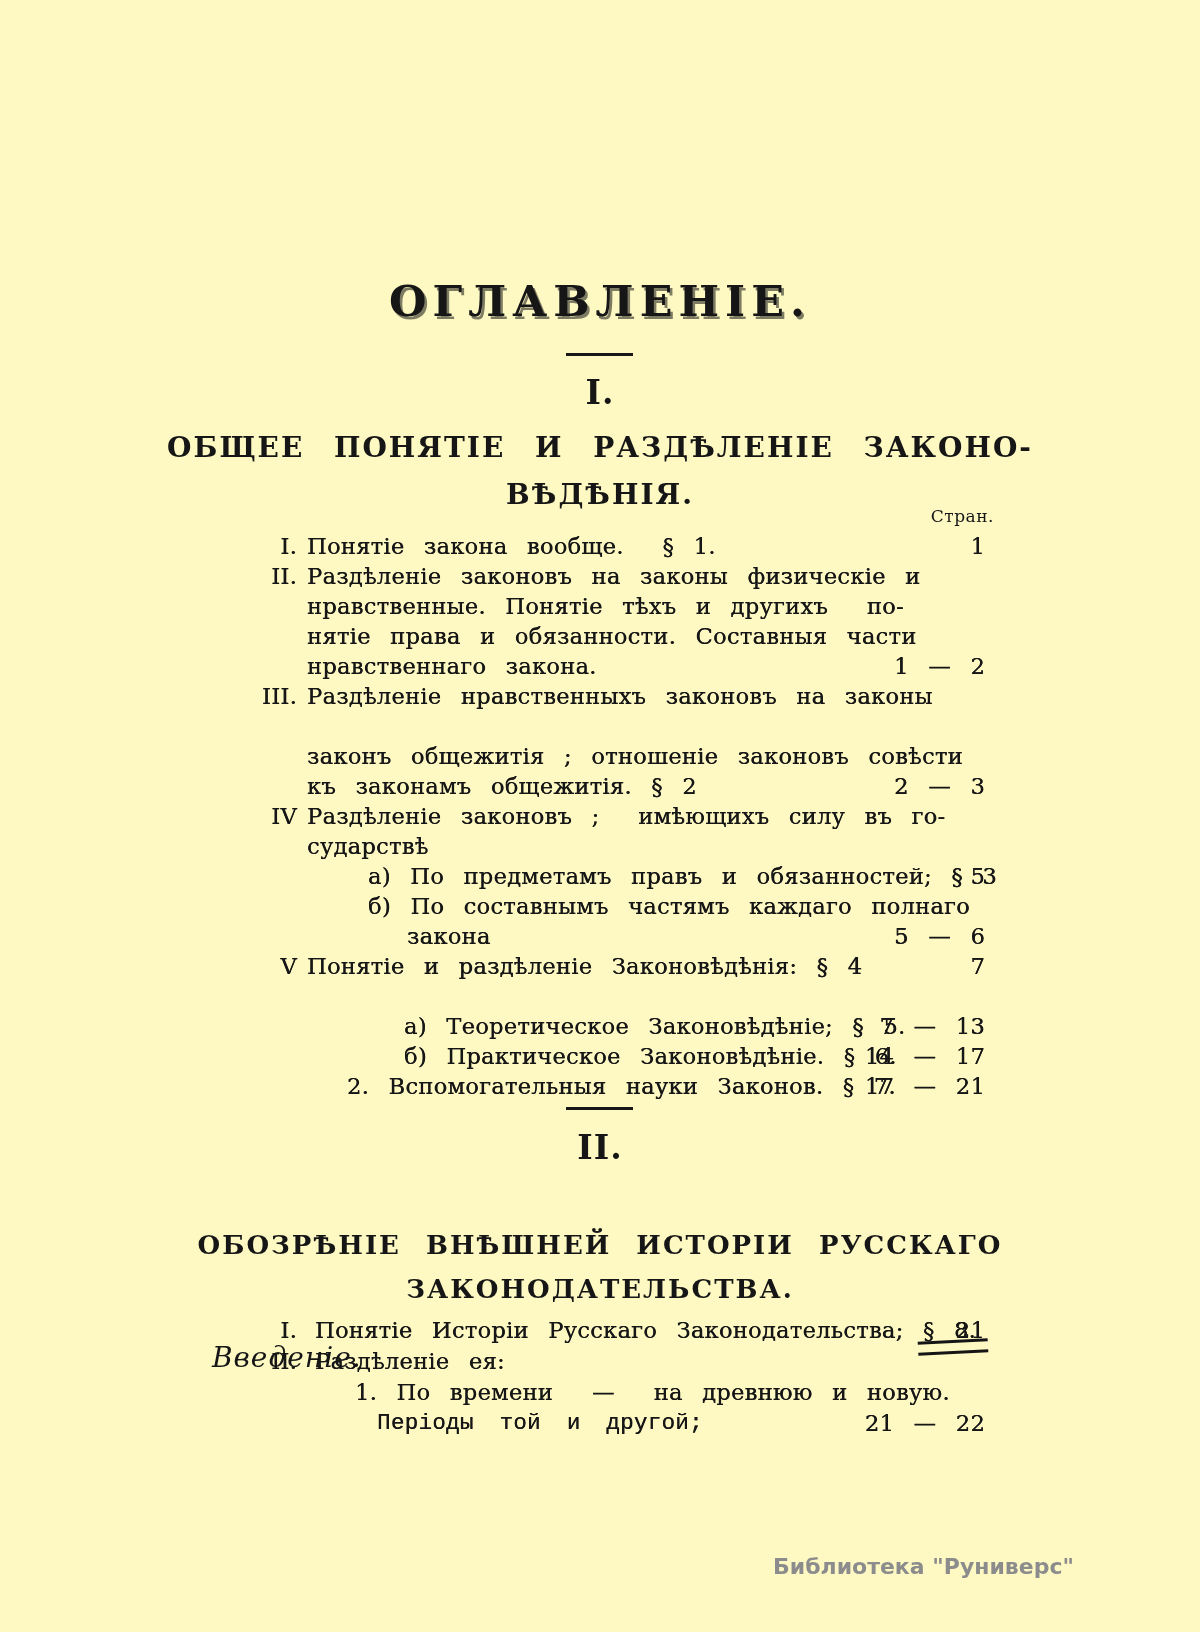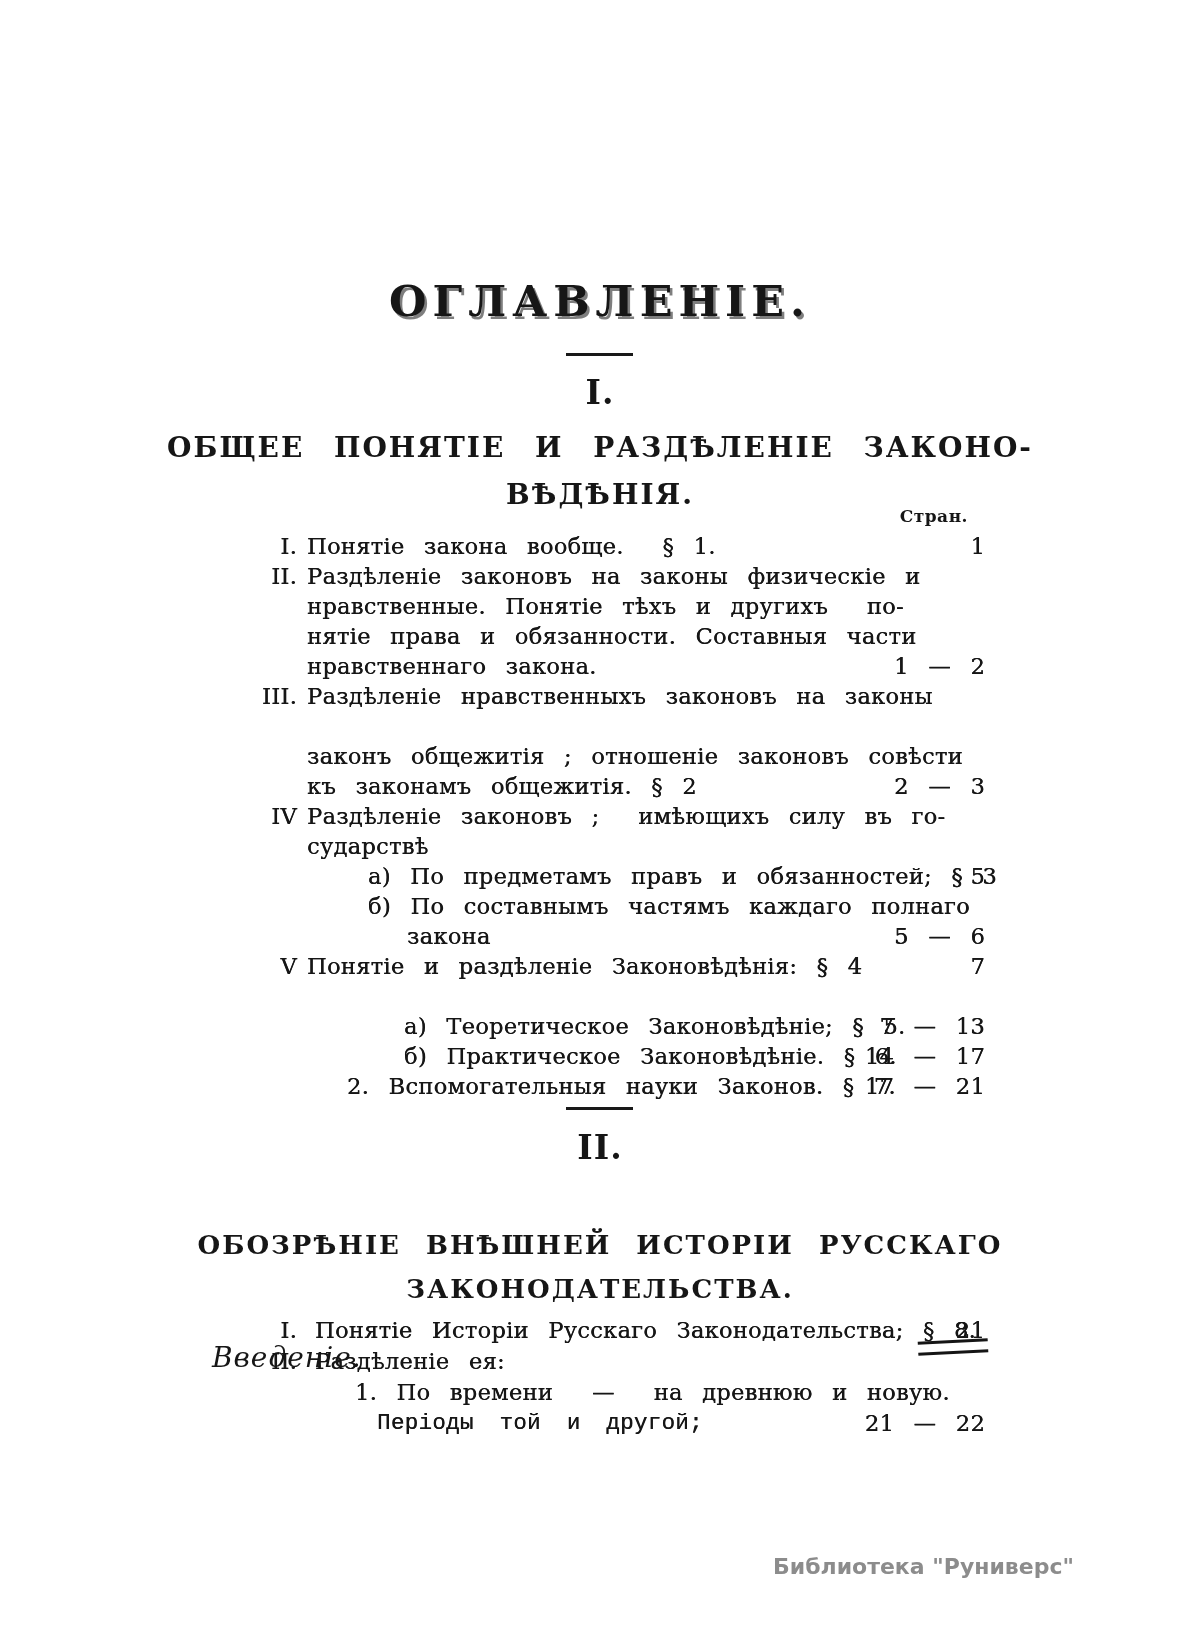--- a/index.html
+++ b/index.html
@@ -1,17 +1,17 @@
 <!DOCTYPE html>
 <html><head>
 <meta charset="utf-8">
 <style>
   html,body{margin:0;padding:0;background:#e8e8e8;}
   .scan{
-    position:relative;width:1200px;height:1632px;background:#ffffff;
+    position:relative;width:1200px;height:1632px;background:#fef9c3;
     font-family:"DejaVu Serif", serif;color:#161616;overflow:hidden;
   }
   
   .title{
     position:absolute;top:276px;left:0;width:100%;text-align:center;
     font-size:43px;font-weight:700;letter-spacing:6px;
     text-shadow:2.5px 2.5px 0 rgba(20,20,20,.55);
   }
   .rule{position:absolute;left:566px;width:67px;height:3px;background:#181818;}
   .rule-1{top:353px;}
@@ -22,21 +22,21 @@
   }
   .s1-num{top:373px;}
   .s2-num{top:1128px;}
   .section-heading{
     position:absolute;left:0;width:100%;text-align:center;
     font-weight:700;
   }
   .s1-head{top:424px;font-size:28px;line-height:47px;letter-spacing:2px;word-spacing:18px;}
   .s2-head{top:1223px;font-size:26px;line-height:44px;letter-spacing:2px;word-spacing:14px;}
   
-  .stran{position:absolute;top:506px;right:232px;font-size:17px;letter-spacing:.5px;font-weight:bold;}
+  .stran{position:absolute;top:506px;right:206px;font-size:17px;letter-spacing:.5px;}
   
   .toc{
     position:absolute;left:205px;width:780px;
     font-size:22.5px;letter-spacing:.3px;word-spacing:12px;
     text-shadow:.35px 0 0 #1b1b1b;
   }
   .toc-1{top:531px;}
   .toc-2{top:1315px;}
   .toc-row{position:relative;height:30px;line-height:30px;display:flex;}
   .toc-2 .toc-row{height:31px;line-height:31px;}

